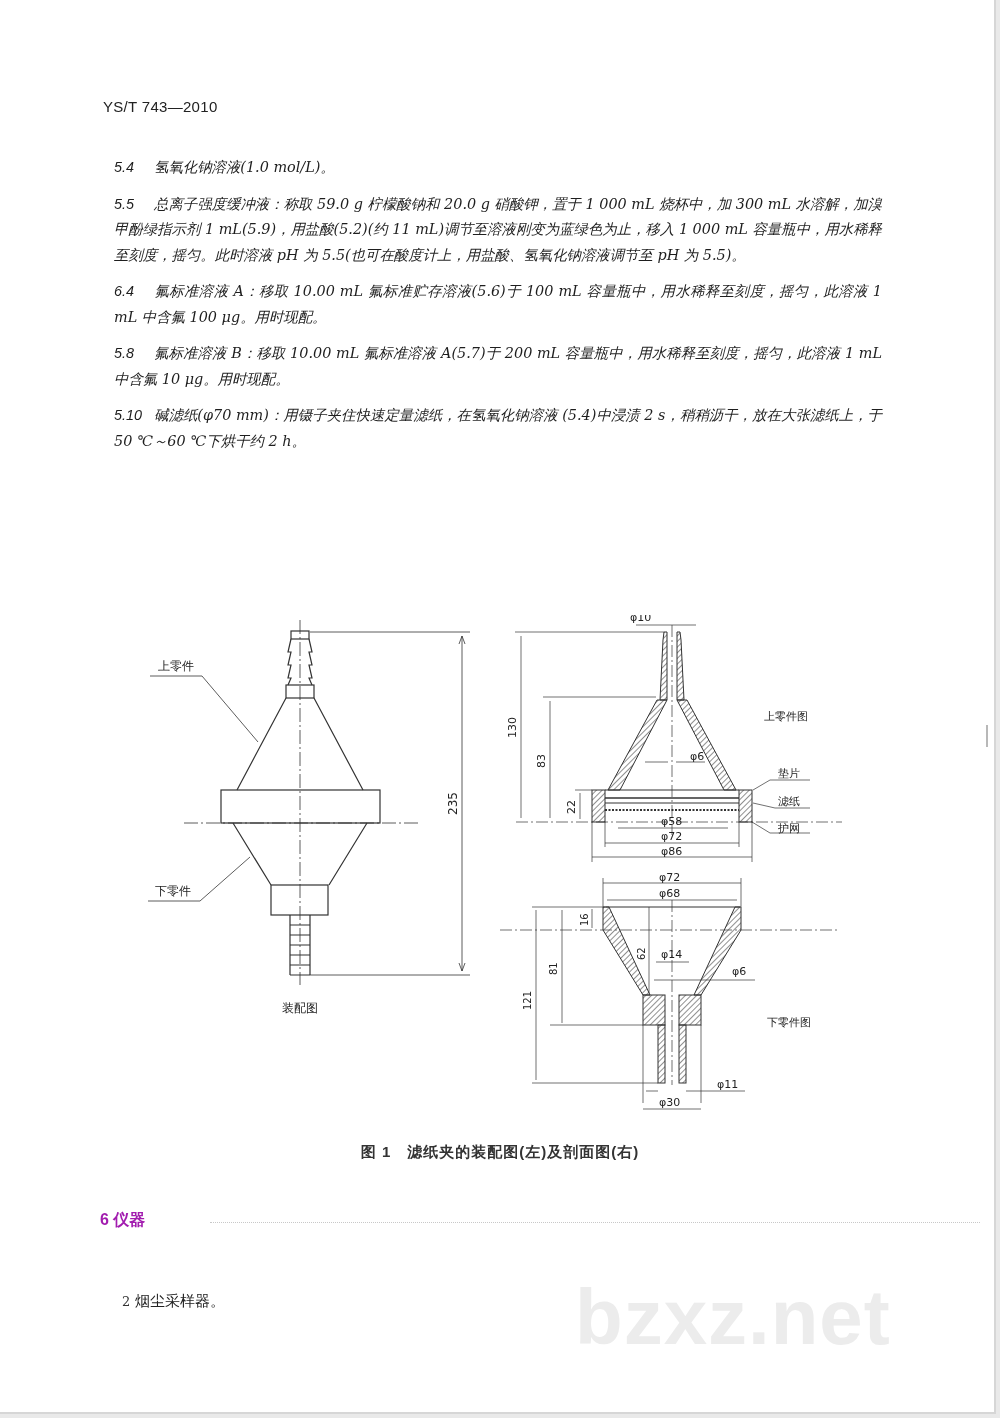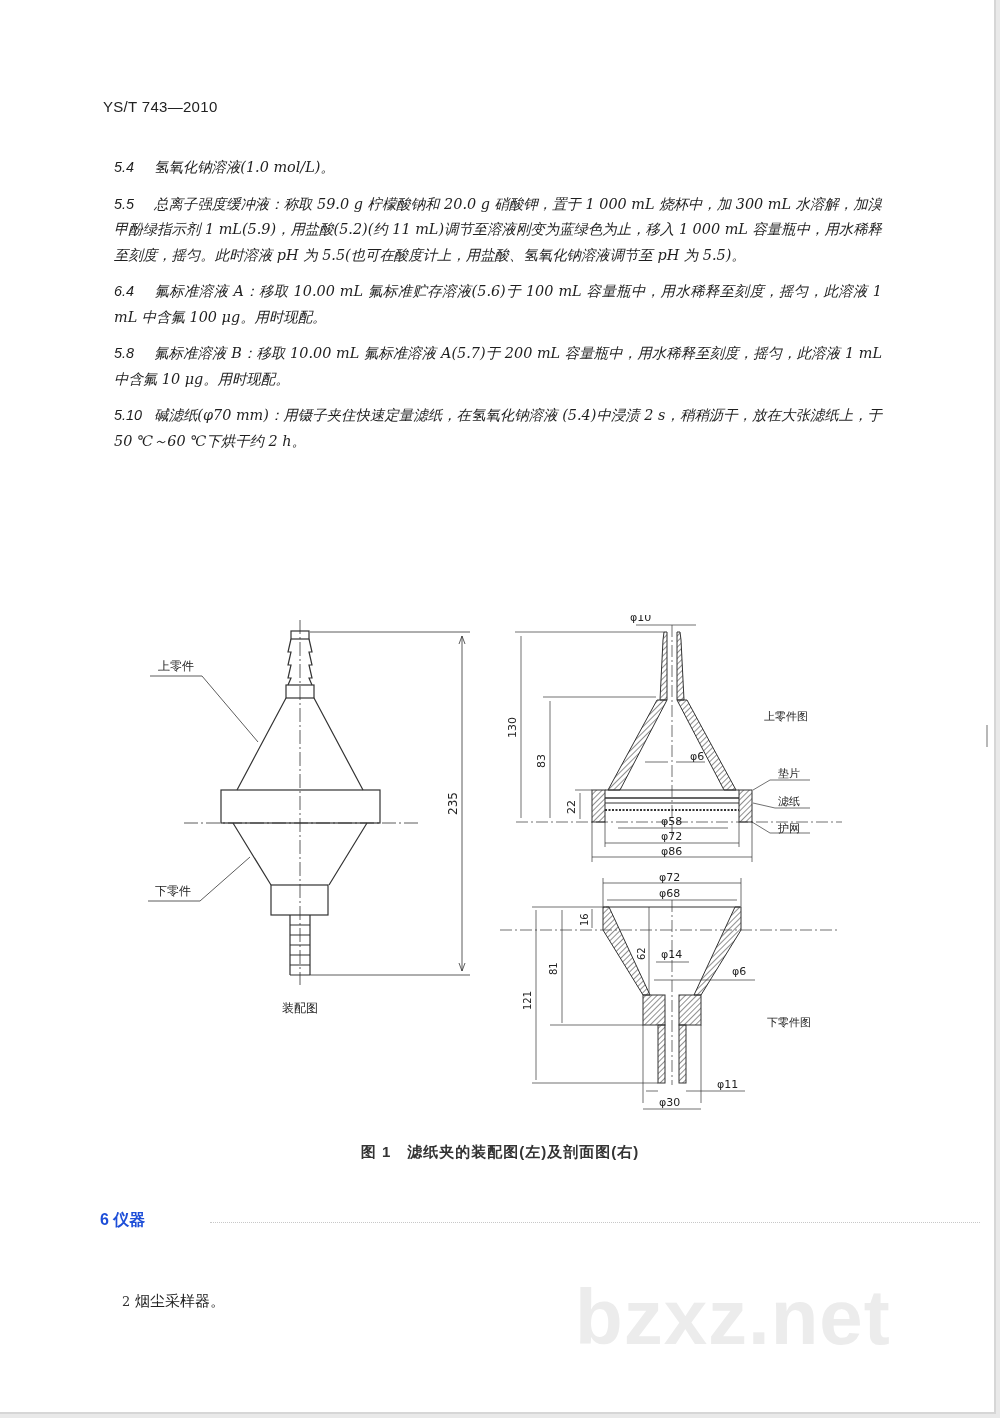--- a/index.html
+++ b/index.html
@@ -12,21 +12,21 @@
   .body-text { position: absolute; left: 103px; top: 144px; width: 790px;
                font-size: 14.4px; line-height: 25.5px; text-align: justify; }
   .para { margin: 11px; font-style: italic; }
   .para .num { font-family: "Liberation Sans", "DejaVu Sans", sans-serif; display: inline-block; min-width: 40px; }
   .figure { position: absolute; left: 140px; top: 615px; width: 720px; height: 510px; }
   .figure svg { width: 720px; height: 510px; }
   .fig-caption { position: absolute; left: 0; width: 1000px; top: 1143px; text-align: center;
                  font-family: "Liberation Sans", "DejaVu Sans", sans-serif; font-weight: bold;
                  font-size: 15px; color: #333; letter-spacing: 1px; }
   .section-heading { position: absolute; left: 100px; top: 1210px; font-family: "Liberation Sans", "DejaVu Sans", sans-serif;
-                     font-weight: bold; font-size: 16px; color: #1d4ed8; }
+                     font-weight: bold; font-size: 16px; color: #a21caf; }
   .section-noise { position: absolute; left: 210px; top: 1222px; width: 770px; height: 4px;
                    border-top: 1px dotted #c8c8c8; }
   .section-body { position: absolute; left: 135px; top: 1264px; font-size: 15px; color: #222; margin-top: 28px; }
   .page-number { position: absolute; left: 122px; top: 1294px; font-size: 13px; color: #333; }
   .watermark { position: absolute; left: 575px; top: 1272px; font-family: "Liberation Sans", "DejaVu Sans", sans-serif;
                font-weight: bold; font-size: 78px; color: #ececec; letter-spacing: 1px; }
   .margin-mark { position: absolute; left: 986px; top: 725px; width: 2px; height: 22px; background: #b8b8b8; }
   svg text { font-family: "DejaVu Sans", "Liberation Sans", sans-serif; fill: #222; }
 </style>
 </head>

